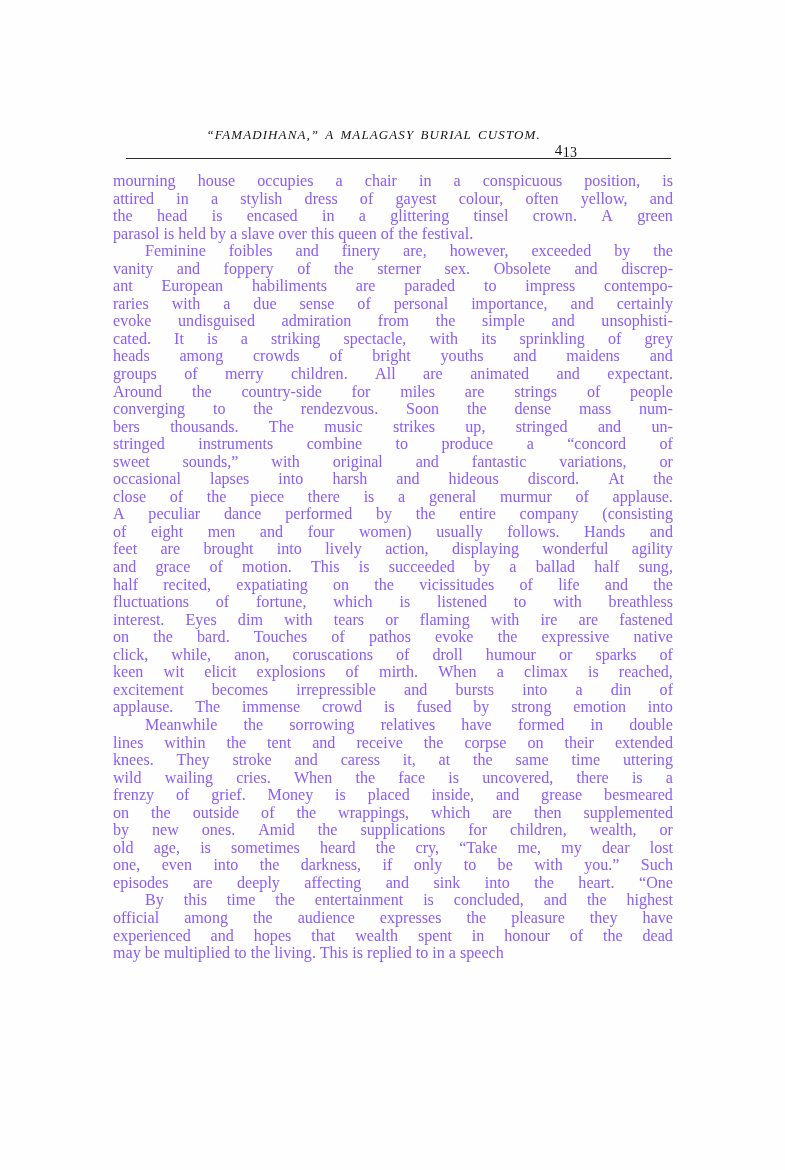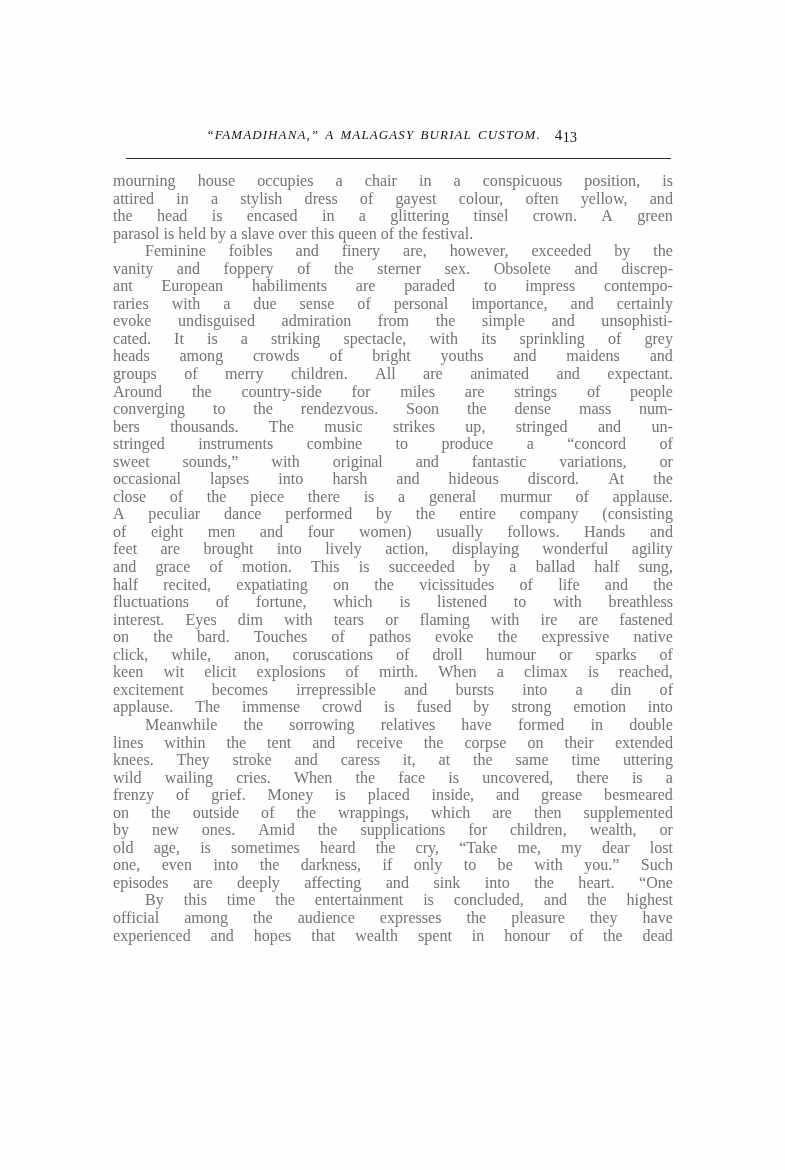--- a/index.html
+++ b/index.html
@@ -42,21 +42,21 @@
     word-spacing: 2px;
     white-space: nowrap;
     color: #141414;
   }
   .header-pageno {
     font-size: 15px;
     letter-spacing: 0.4px;
     margin-left: 14px;
     color: #141414;
     position: relative;
-    top: 1px;
+    top: 16px;
   }
   .header-pageno .lo {
     position: relative;
     top: 2px;
     font-size: 14px;
   }
 
   .header-rule {
     position: absolute;
     left: 126px;
@@ -78,21 +78,21 @@
     margin: 0;
   }
 
   
   .ln {
     display: block;
     height: 17.55px;
     line-height: 17.55px;
     font-size: 16.1px;
     white-space: nowrap;
-    color: #737373;
+    color: #8b5cf6;
   }
   
   .ln.j {
     display: flex;
     justify-content: space-between;
     white-space: normal;
   }
   .ln.j > span { display: inline-block; }
   
   .ln.last {
@@ -626,16 +626,17 @@
           <span>hopes</span>
           <span>that</span>
           <span>wealth</span>
           <span>spent</span>
           <span>in</span>
           <span>honour</span>
           <span>of</span>
           <span>the</span>
           <span>dead</span>
         </div>
+        <div class="ln last">may be multiplied to the living. This is replied to in a speech</div>
       </div>
     </div>
 
 </div>
 
 </body></html>

